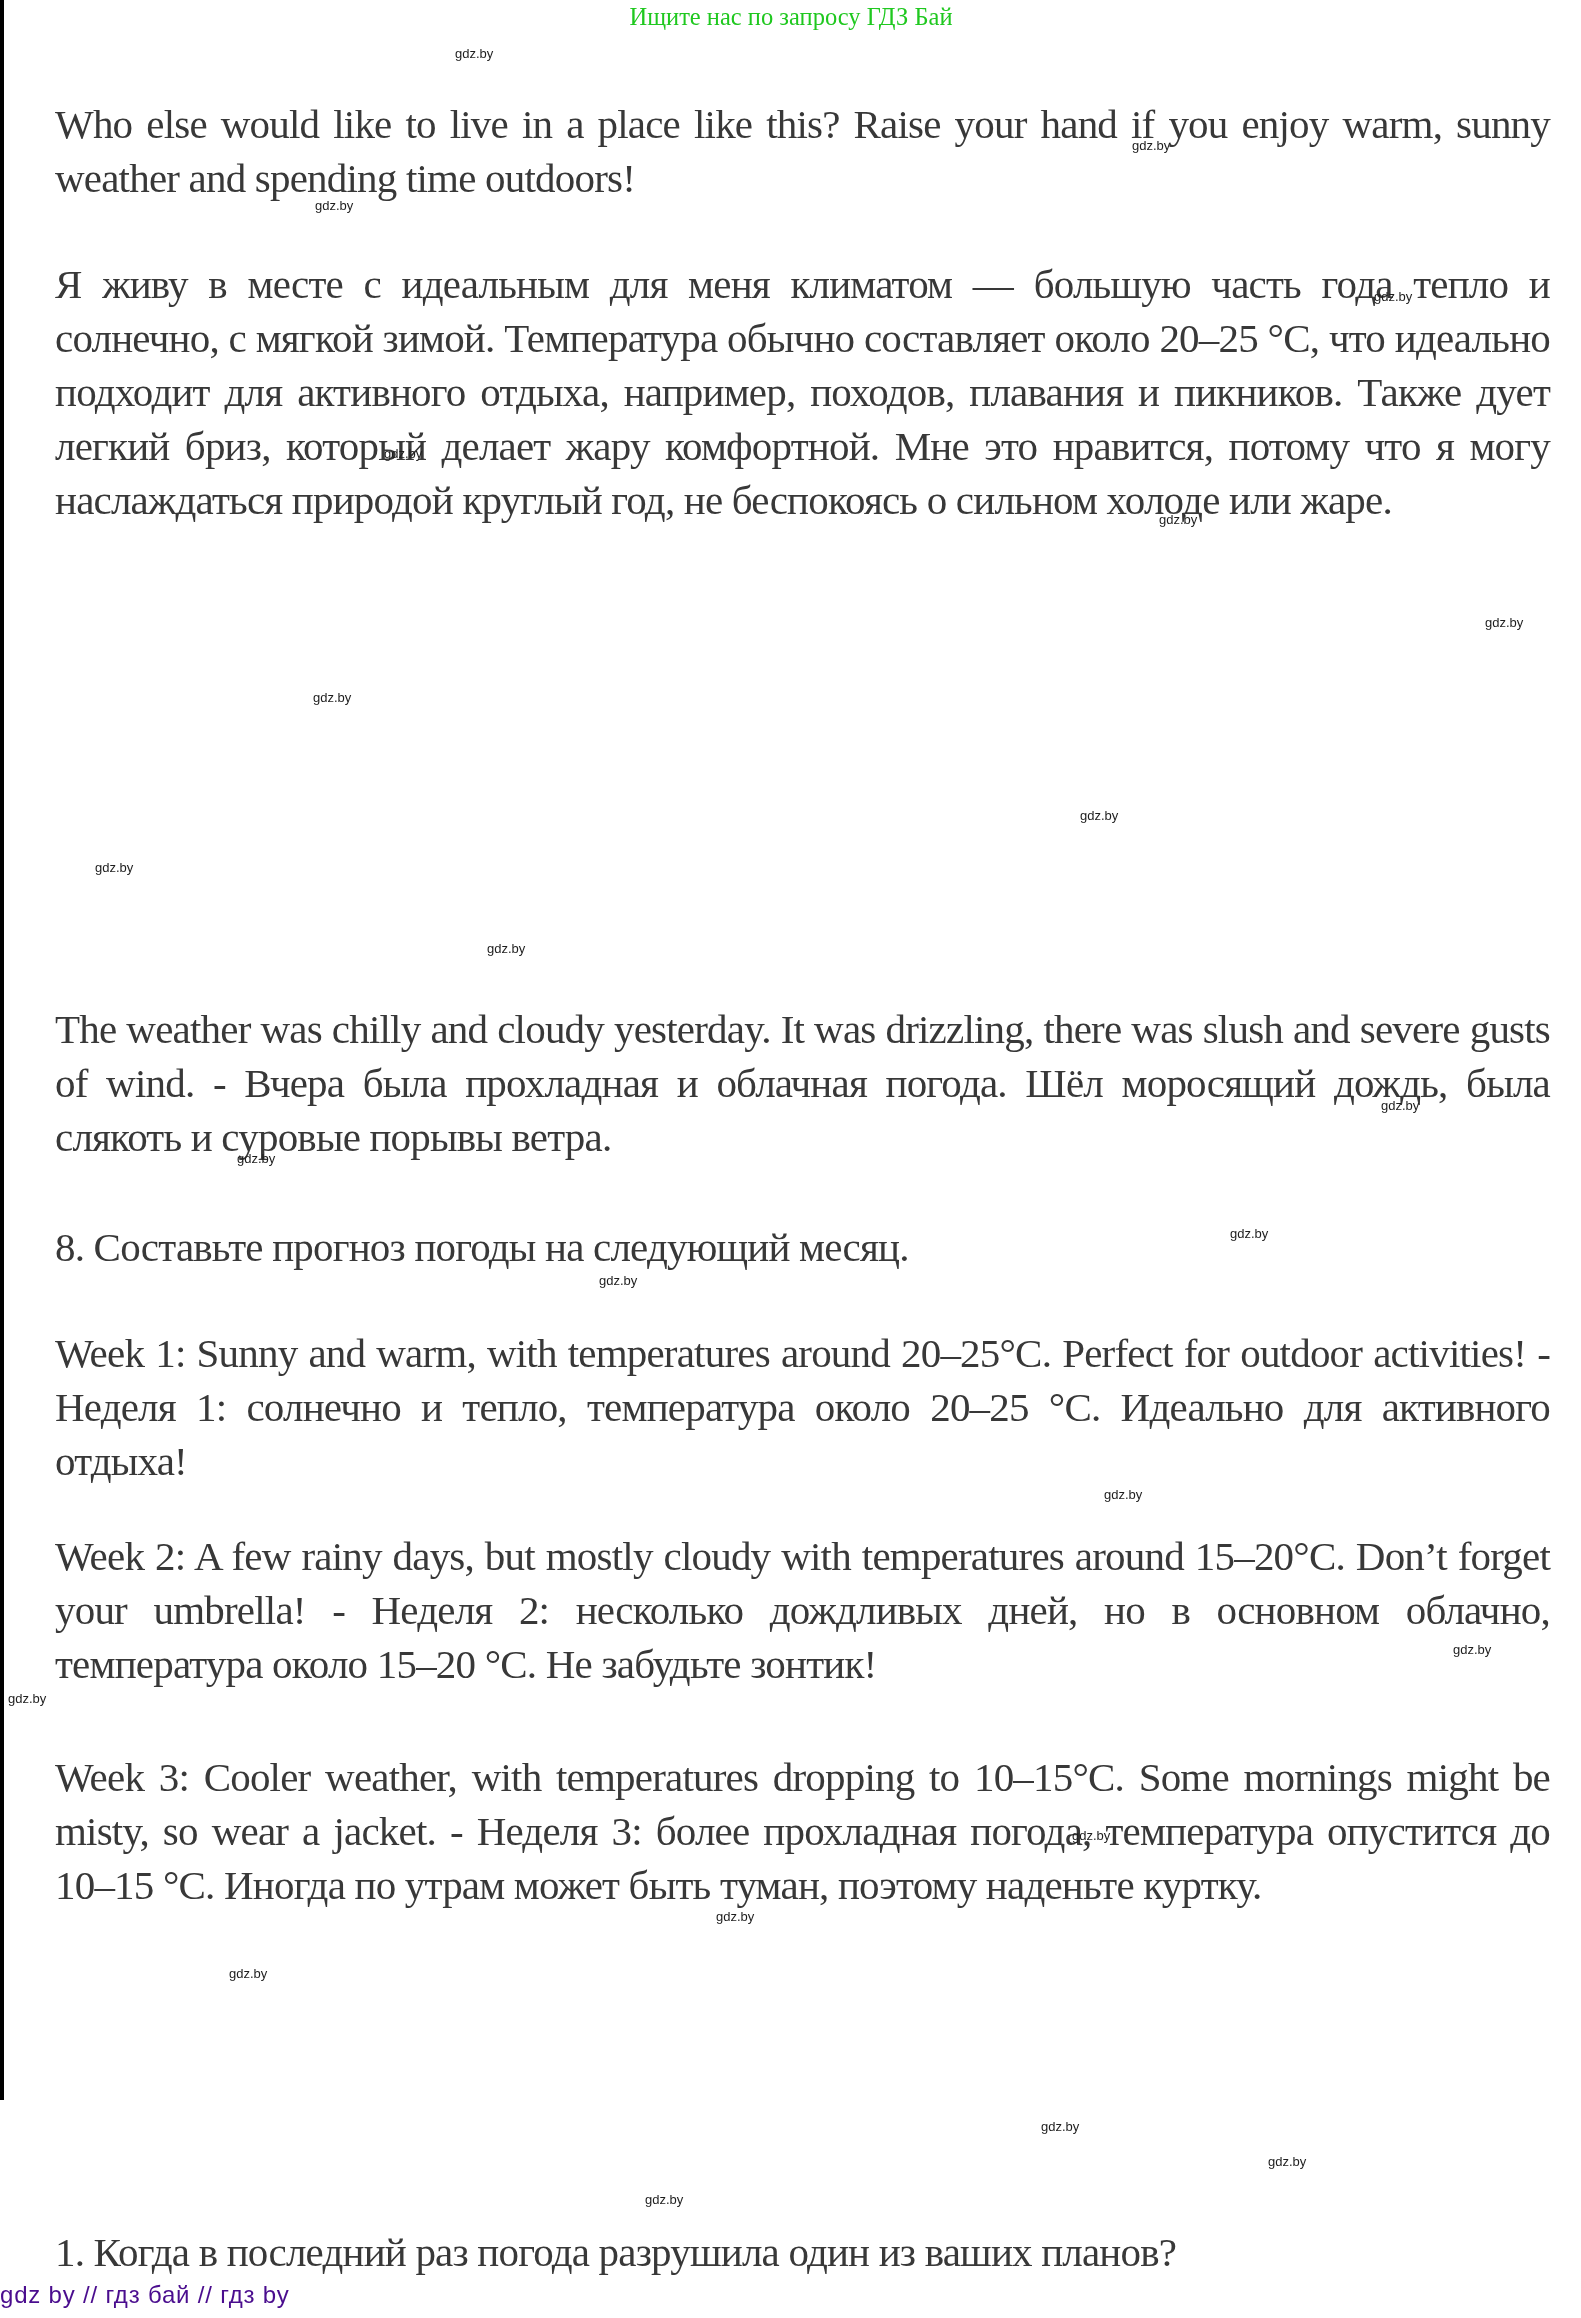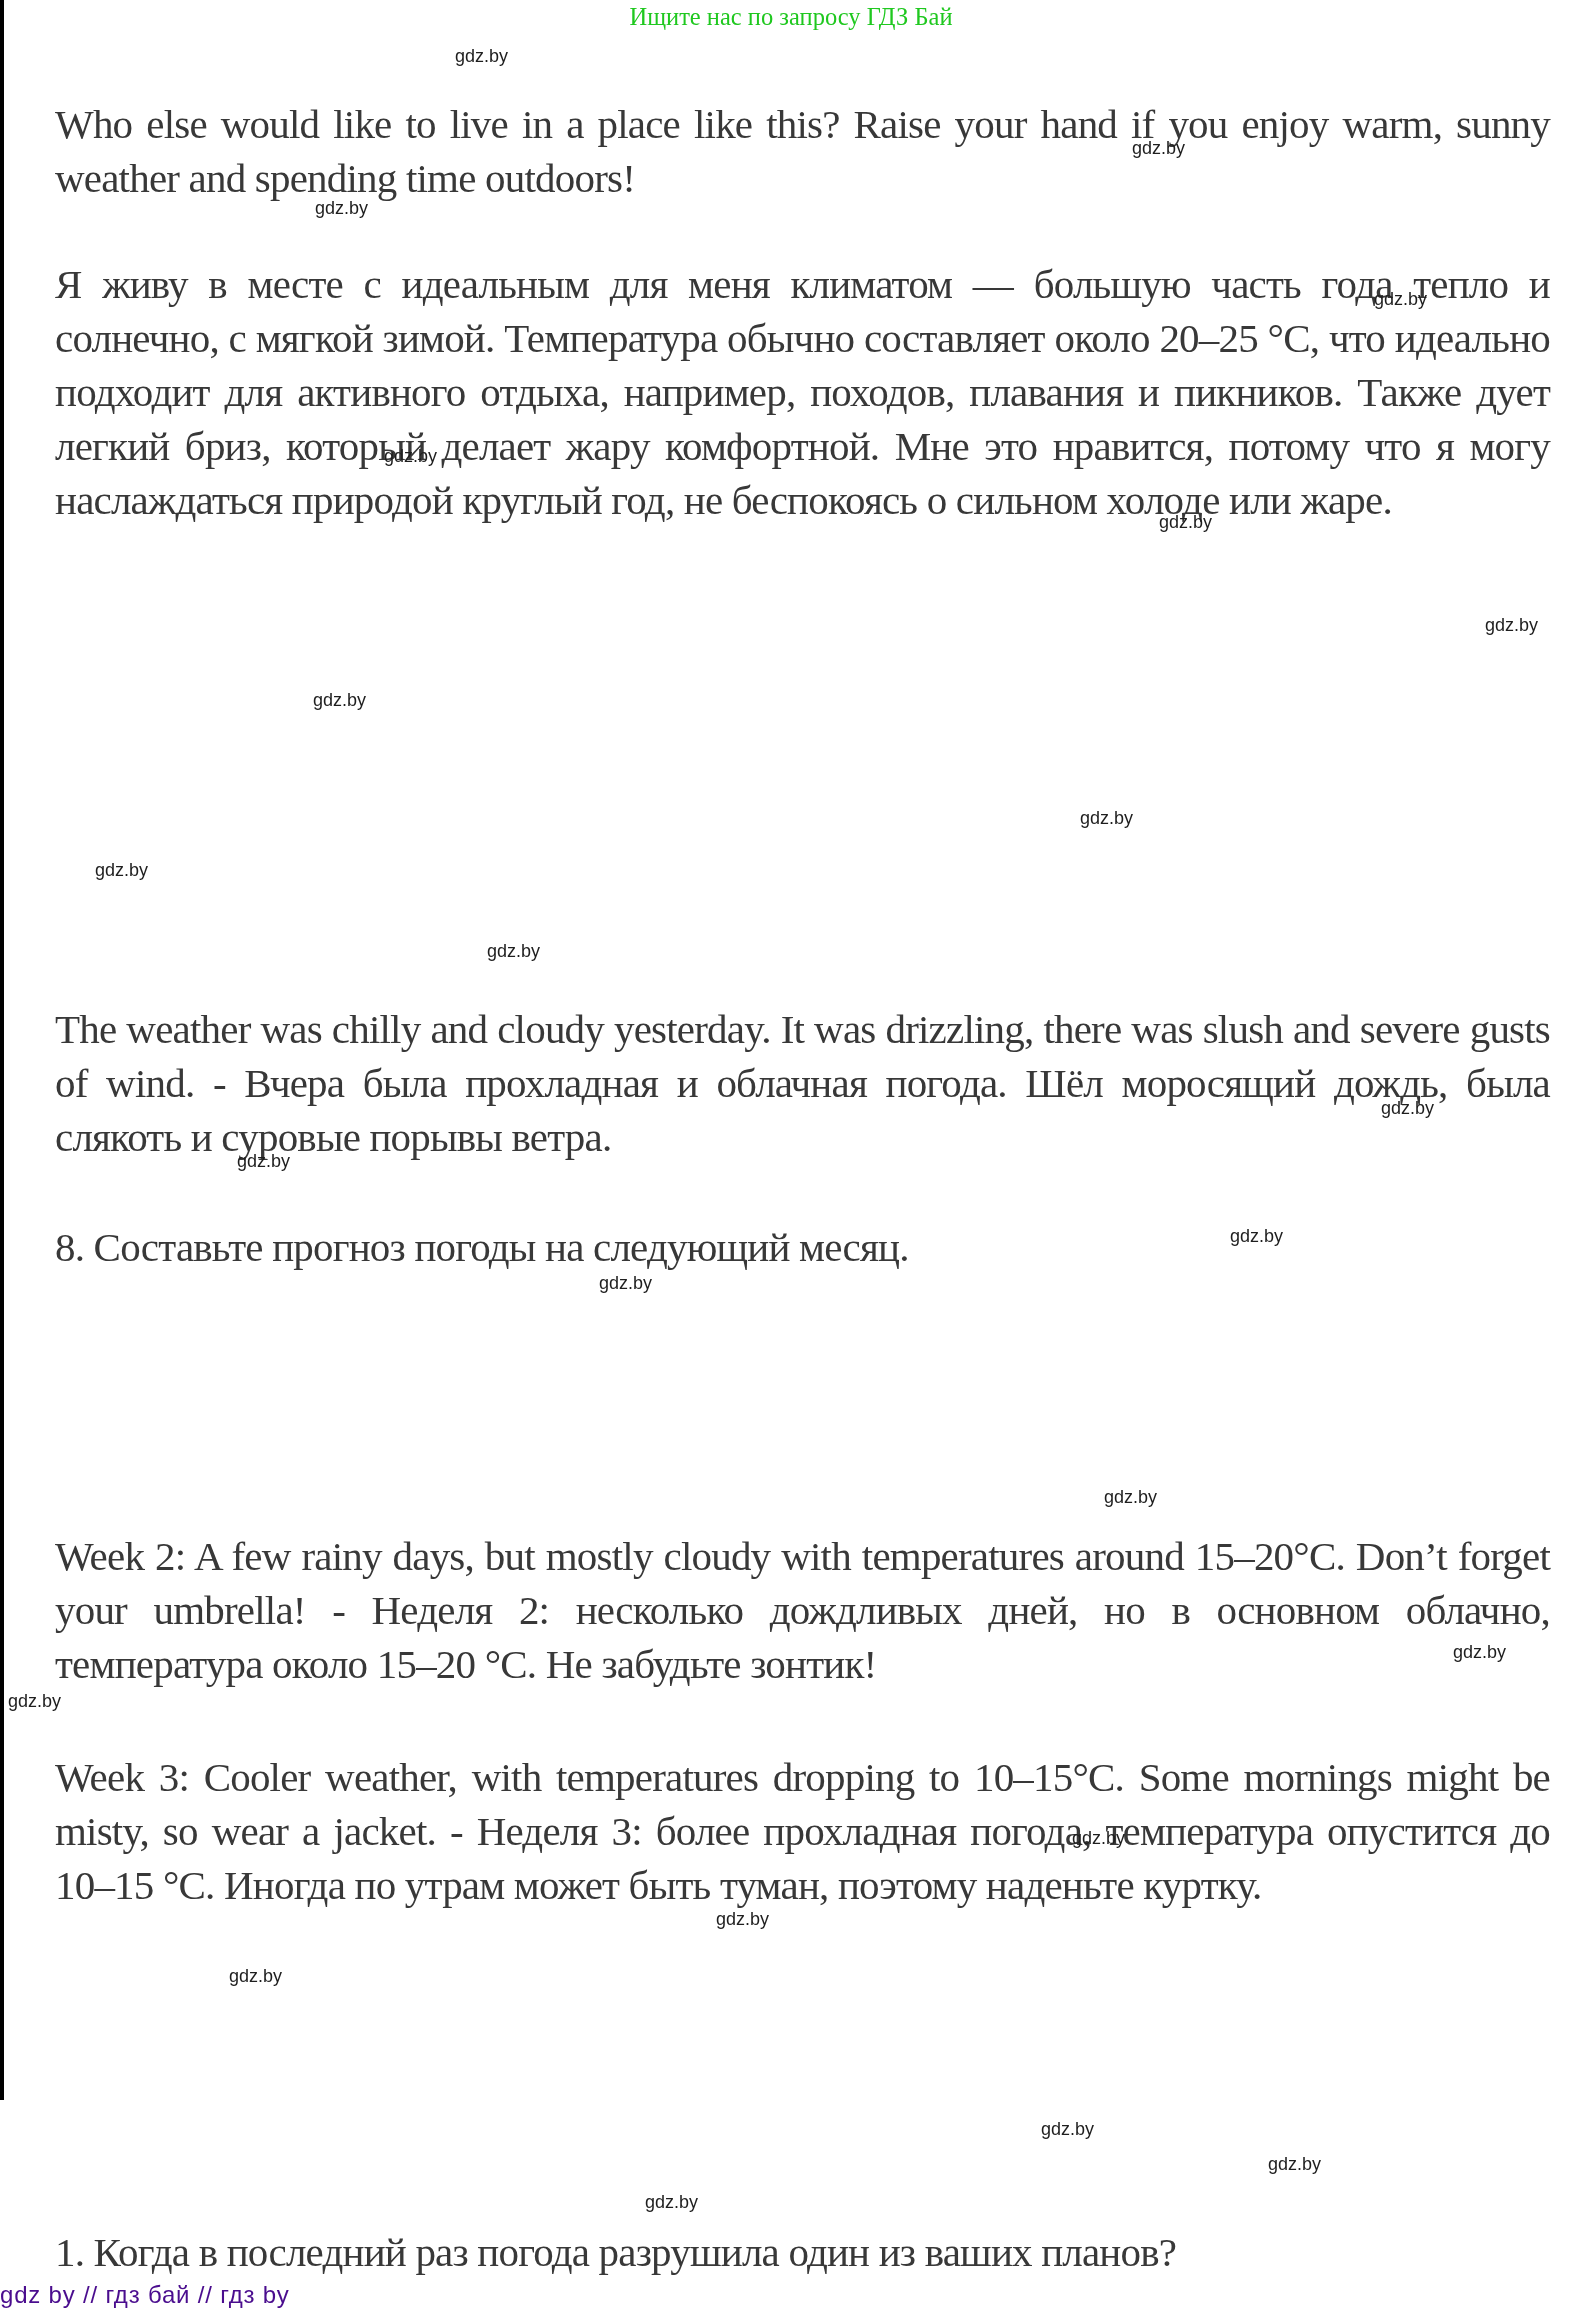--- a/index.html
+++ b/index.html
@@ -26,21 +26,21 @@
     margin: 12px;
     font-size: 41px;
     line-height: 54px;
     letter-spacing: -0.8px;
     text-align: justify;
     color: #383838;
   }
   .wm {
     position: absolute;
     font-family: "Liberation Sans", sans-serif;
-    font-size: 18px;
+    font-size: 13px;
     letter-spacing: 0;
     color: #1e1e1e;
     white-space: nowrap;
   }
   .footer-note {
     position: absolute;
     top: 2281px; left: 0; width: 100%;
     text-align: left;
     font-family: "Liberation Sans", sans-serif;
     font-size: 24px;
@@ -60,20 +60,21 @@
 <div class="page">
 
   <div class="edge-line"></div>
 
   <div class="header-note">Ищите нас по запросу ГДЗ Бай</div>
 
   <p class="para" style="top:85px">Who else would like to live in a place like this? Raise your hand if you enjoy warm, sunny weather and spending time outdoors!</p>
   <p class="para" style="top:245px">Я живу в месте с идеальным для меня климатом — большую часть года тепло и солнечно, с мягкой зимой. Температура обычно составляет около 20–25 °C, что идеально подходит для активного отдыха, например, походов, плавания и пикников. Также дует легкий бриз, который делает жару комфортной. Мне это нравится, потому что я могу наслаждаться природой круглый год, не беспокоясь о сильном холоде или жаре.</p>
   <p class="para" style="top:990px">The weather was chilly and cloudy yesterday. It was drizzling, there was slush and severe gusts of wind. - Вчера была прохладная и облачная погода. Шёл моросящий дождь, была слякоть и суровые порывы ветра.</p>
   <p class="para" style="top:1208px">8. Составьте прогноз погоды на следующий месяц.</p>
+  <p class="para" style="top:1314px">Week 1: Sunny and warm, with temperatures around 20–25°C. Perfect for outdoor activities! - Неделя 1: солнечно и тепло, температура около 20–25 °C. Идеально для активного отдыха!</p>
   <p class="para" style="top:1517px">Week 2: A few rainy days, but mostly cloudy with temperatures around 15–20°C. Don’t forget your umbrella! - Неделя 2: несколько дождливых дней, но в основном облачно, температура около 15–20 °C. Не забудьте зонтик!</p>
   <p class="para" style="top:1738px">Week 3: Cooler weather, with temperatures dropping to 10–15°C. Some mornings might be misty, so wear a jacket. - Неделя 3: более прохладная погода, температура опустится до 10–15 °C. Иногда по утрам может быть туман, поэтому наденьте куртку.</p>
   <p class="para" style="top:2213px">1. Когда в последний раз погода разрушила один из ваших планов?</p>
 
   <span class="wm" style="left:455px;top:46px">gdz.by</span>
   <span class="wm" style="left:1132px;top:138px">gdz.by</span>
   <span class="wm" style="left:315px;top:198px">gdz.by</span>
   <span class="wm" style="left:1374px;top:289px">gdz.by</span>
   <span class="wm" style="left:384px;top:446px">gdz.by</span>
   <span class="wm" style="left:1159px;top:512px">gdz.by</span>

